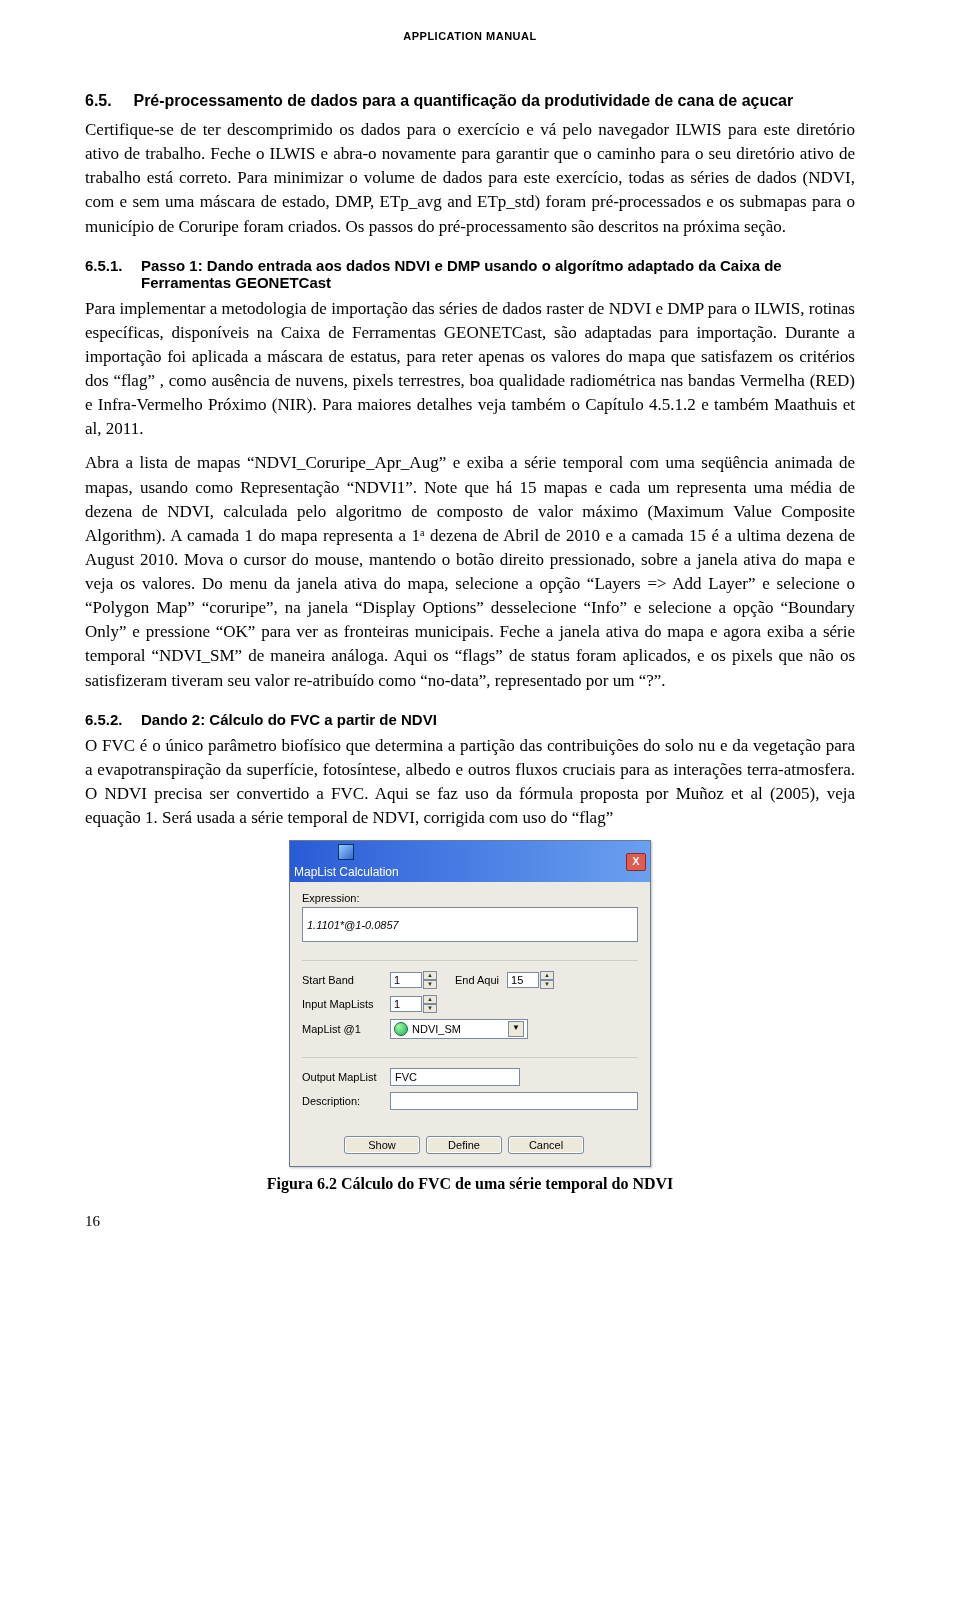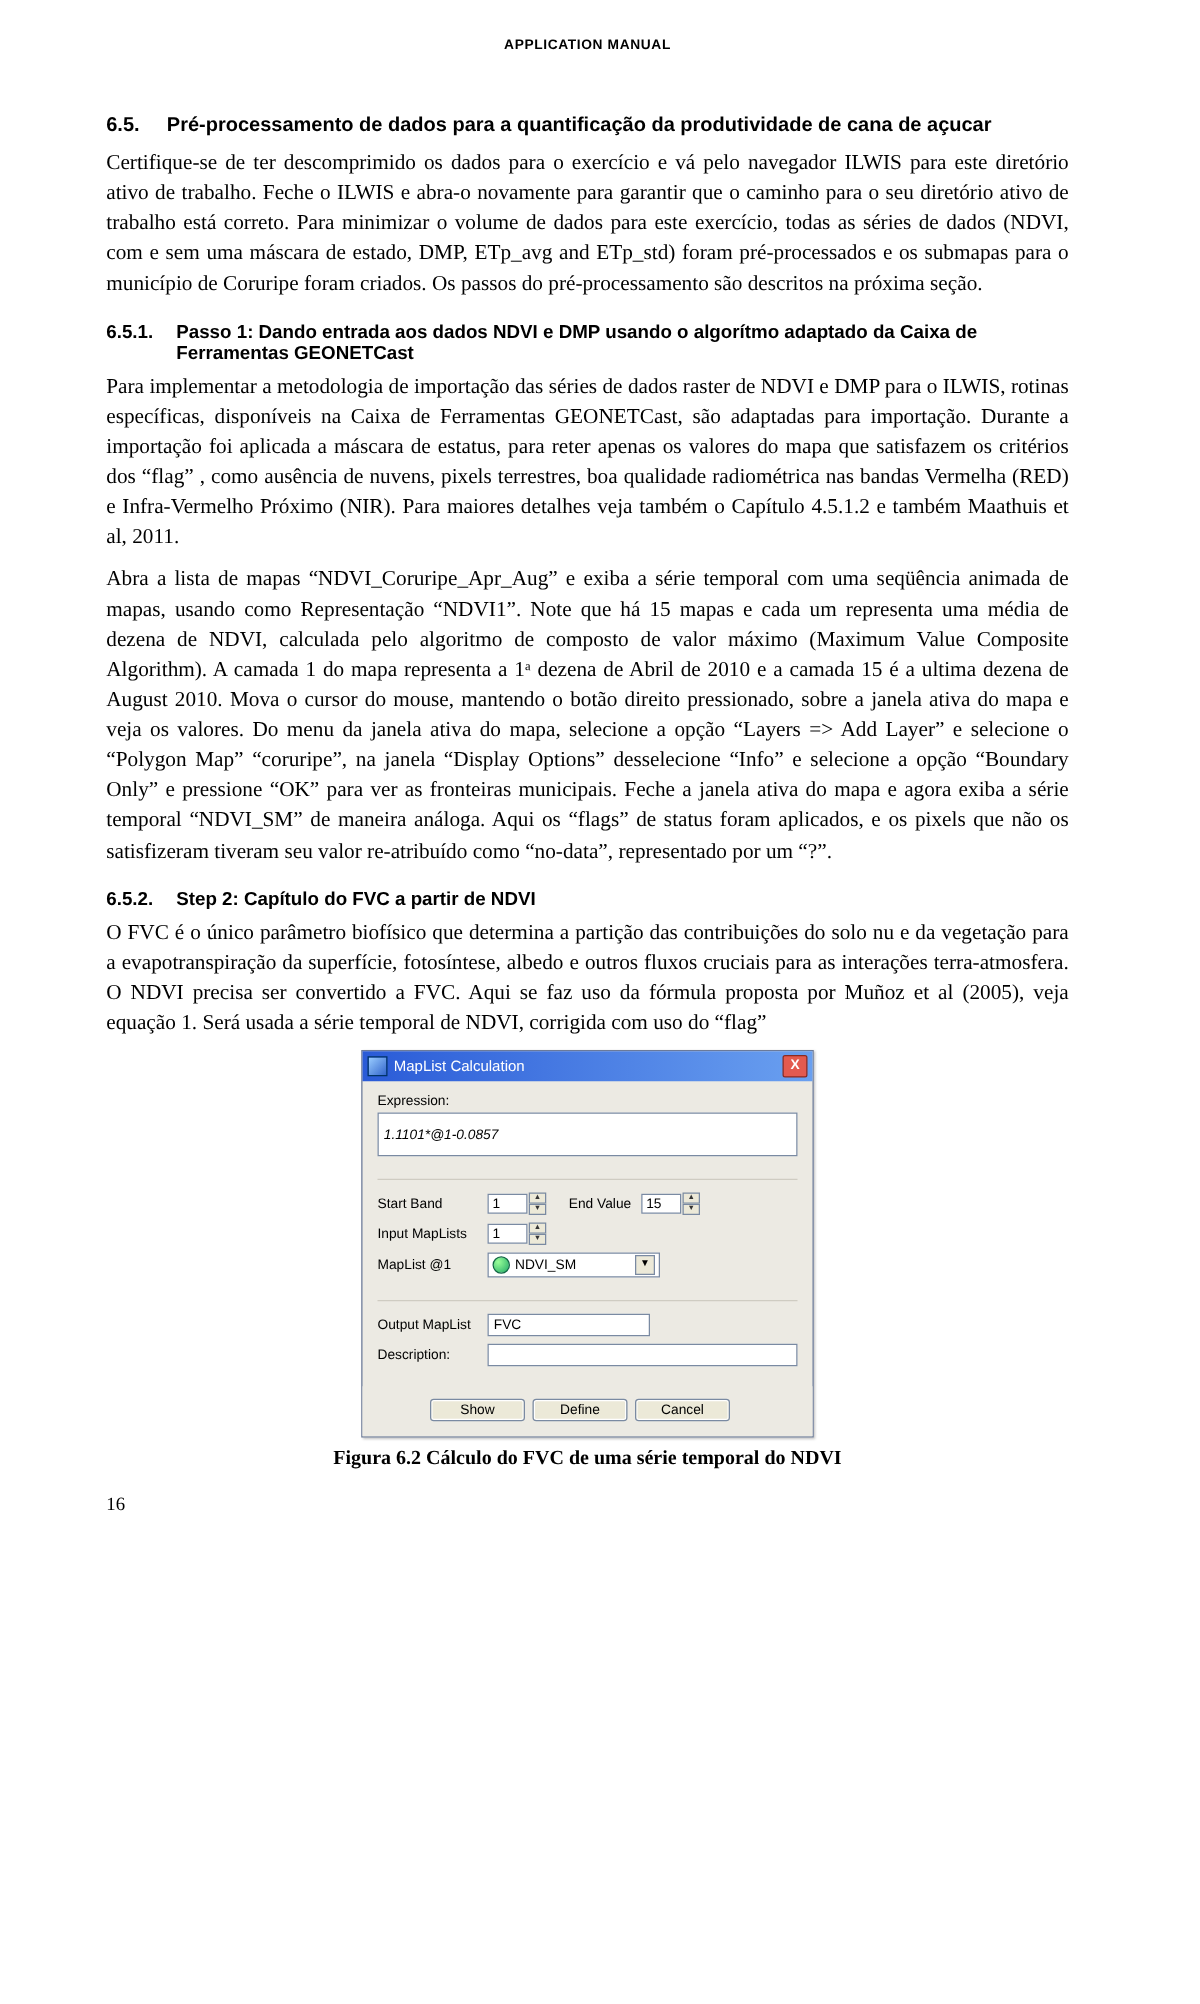--- a/index.html
+++ b/index.html
@@ -88,21 +88,21 @@
   }
   .titlebar {
     background: linear-gradient(to right, #2a5bd7, #6aa0f0);
     color: #fff;
     padding: 3px 4px;
     display: flex;
     align-items: center;
     justify-content: space-between;
     font-size: 12px;
   }
-  .title-left { display:flex; align-items:center; gap:5px;}
+  .title-left { display:flex; align-items:center; gap:5px;flex-direction:column;}
   .title-icon {
     width: 14px; height: 14px;
     background: linear-gradient(135deg,#9cf,#36c);
     border:1px solid #036;
   }
   .close-x {
     width: 18px; height: 16px;
     background: #e35a4f;
     border: 1px solid #8a2a22;
     color: #fff;
@@ -231,21 +231,21 @@
 
   <h3>
     <span class="num">6.5.1.</span>
     <span class="title">Passo 1: Dando entrada aos dados NDVI e DMP usando o algorítmo adaptado da Caixa de Ferramentas GEONETCast</span>
   </h3>
   <p>Para implementar a metodologia de importação das séries de dados raster de NDVI e DMP para o ILWIS, rotinas específicas, disponíveis na Caixa de Ferramentas GEONETCast, são adaptadas para importação. Durante a importação foi aplicada a máscara de estatus, para reter apenas os valores do mapa que satisfazem os critérios dos “flag” , como ausência de nuvens, pixels terrestres, boa qualidade radiométrica nas bandas Vermelha (RED) e Infra-Vermelho Próximo (NIR). Para maiores detalhes veja também o Capítulo 4.5.1.2 e também Maathuis et al, 2011.</p>
   <p>Abra a lista de mapas “NDVI_Coruripe_Apr_Aug” e exiba a série temporal com uma seqüência animada de mapas, usando como Representação “NDVI1”. Note que há 15 mapas e cada um representa uma média de dezena de NDVI, calculada pelo algoritmo de composto de valor máximo (Maximum Value Composite Algorithm). A camada 1 do mapa representa a 1ᵃ dezena de Abril de 2010 e a camada 15 é a ultima dezena de August 2010. Mova o cursor do mouse, mantendo o botão direito pressionado, sobre a janela ativa do mapa e veja os valores. Do menu da janela ativa do mapa, selecione a opção “Layers =&gt; Add Layer” e selecione o “Polygon Map” “coruripe”, na janela “Display Options” desselecione “Info” e selecione a opção “Boundary Only” e pressione “OK” para ver as fronteiras municipais.  Feche a janela ativa do mapa e agora exiba a série temporal “NDVI_SM” de maneira análoga. Aqui os “flags” de status foram aplicados, e os pixels que não os satisfizeram tiveram seu valor re-atribuído como “no-data”, representado por um “?”.</p>
 
   <h3>
     <span class="num">6.5.2.</span>
-    <span class="title">Step 2: Capítulo do FVC a partir de NDVI</span>
+    <span class="title">Dando 2: Cálculo do FVC a partir de NDVI</span>
   </h3>
   <p>O FVC é o único parâmetro biofísico que determina a partição das contribuições do solo nu e da vegetação para a evapotranspiração da superfície, fotosíntese, albedo e outros fluxos cruciais para as interações terra-atmosfera. O NDVI precisa ser convertido a FVC.  Aqui se faz uso da fórmula proposta por Muñoz et al (2005), veja equação 1. Será usada a série temporal de NDVI, corrigida com uso do “flag”</p>
 
 
 
   <div class="fig-wrap">
     <div class="dialog">
       <div class="titlebar">
         <div class="title-left">
           <span class="title-icon"></span>
@@ -260,21 +260,21 @@
         <div class="dlg-section">
           <div class="dlg-row">
             <span class="lbl">Start Band</span>
             <span class="num-input">
               <input class="num-field" value="1" style="">
               <span class="spinner">
                   <div>▲</div>
                   <div>▼</div>
                 </span>
             </span>
-            <span class="lbl" style="width:auto;margin-left:10px;">End Value</span>
+            <span class="lbl" style="width:auto;margin-left:10px;">End Aqui</span>
             <span class="num-input">
               <input class="num-field" value="15" style="">
               <span class="spinner">
                   <div>▲</div>
                   <div>▼</div>
                 </span>
             </span>
           </div>
           <div class="dlg-row">
             <span class="lbl">Input MapLists</span>

